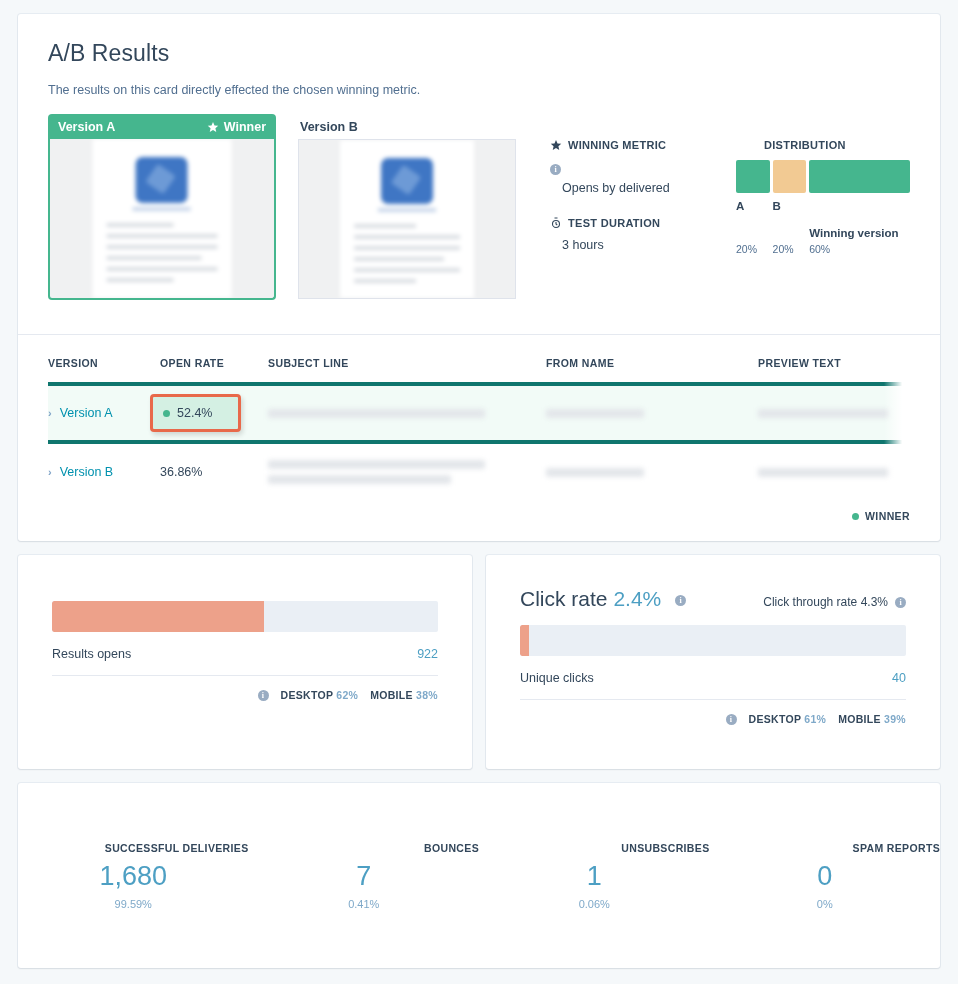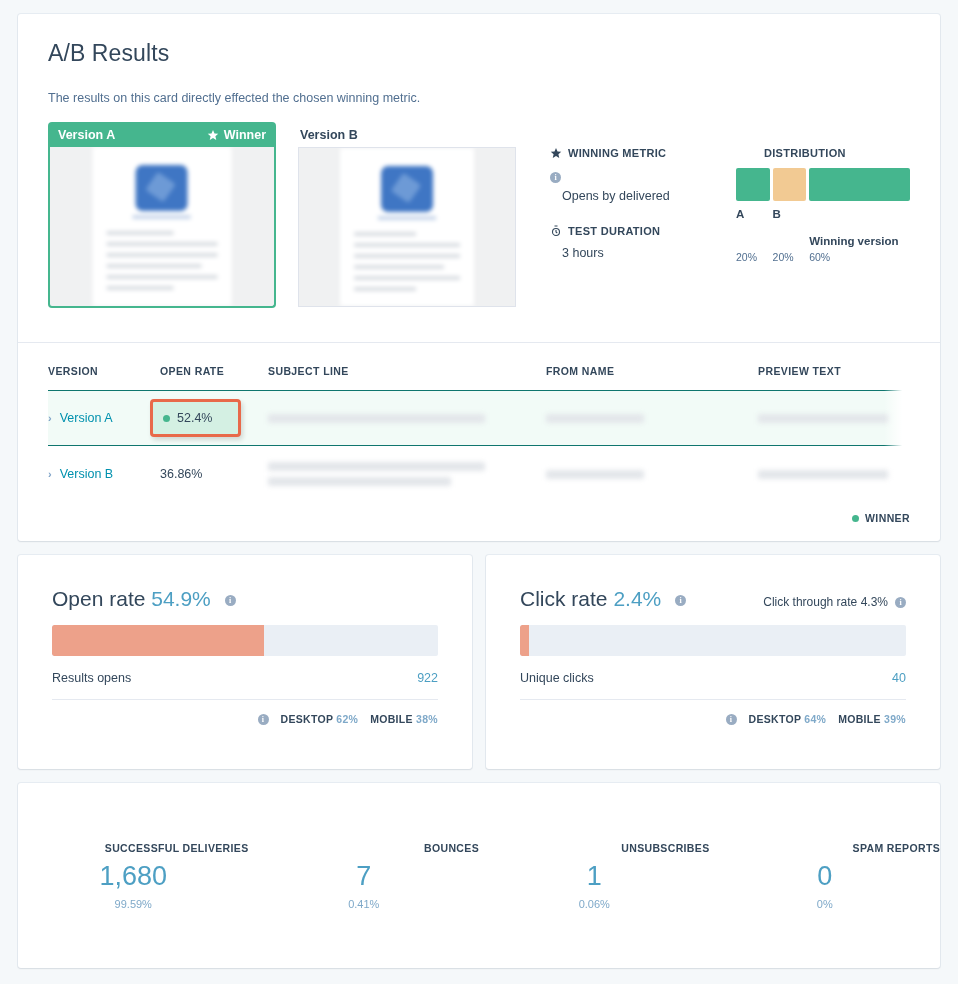--- a/index.html
+++ b/index.html
@@ -19,21 +19,21 @@
   .card {
     background: #ffffff;
     border-radius: 3px;
     box-shadow: 0 1px 2px rgba(0,0,0,0.07), 0 0 0 1px rgba(203,214,226,0.35);
   }
 
   
   #ab-card { padding: 26px 30px 0 30px; flex: 0 0 auto; height: 527px; position: relative; }
   .page-title {
     font-size: 23px; color: #33475b; font-weight: 400;
-    letter-spacing: .1px; margin-bottom: 24px;
+    letter-spacing: .1px; margin-bottom: 16px;
   }
   .subtitle { font-size: 12.5px; color: #516f90; margin-bottom: 17px; }
 
   .ab-top { display: flex; }
 
   .ver-col { width: 228px; margin-right: 22px; }
   .ver-col.b { width: 218px; }
 
   .ver-head {
     height: 25px; display: flex; align-items: center;
@@ -96,21 +96,21 @@
 
   
   .tbl-sep { border-top: 1px solid #e5e9f0; margin: 34px -30px 0 -30px; }
   .tbl-wrap { margin: 0 -30px; padding: 0 30px; position: relative; overflow: hidden; }
   .tbl { width: 100%; border-collapse: collapse; table-layout: fixed; }
   .tbl th {
     font-size: 10.5px; color: #33475b; font-weight: bold; letter-spacing: .4px;
     text-align: left; padding: 22px 0 13px 0; white-space: nowrap;
   }
   .tbl td { padding: 16px 0; font-size: 12.5px; color: #33475b; vertical-align: middle; }
-  .tbl tbody tr { border-top: 1px solid #0f766e; }
+  .tbl tbody tr { border-top: 4px solid #0f766e; }
   .tbl tbody tr.win-row { background: #f2fbf7; }
   .c-ver { width: 112px; }
   .c-rate { width: 108px; }
   .c-sub { width: 278px; }
   .c-from { width: 212px; }
   .c-prev { width: auto; }
   .chev { color: #7fa3c7; font-size: 11px; margin-right: 8px; font-weight: bold;}
   .vlink { color: #0091ae; }
   .rate-box {
     display: inline-flex; align-items: center; gap: 7px;
@@ -306,27 +306,20 @@
     </div>
     <div class="winner-foot">
       <span class="dot-g"></span>
       <span>WINNER</span>
     </div>
   </div>
 
   <div class="rate-row">
 
     <div class="card rate-card">
-      <div class="rate-head">
-        <div class="rate-title">
-          <span>Open rate</span>
-          <span class="rate-num">54.9%</span>
-          <span class="info-dot rate-i">i</span>
-        </div>
-      </div>
       <div class="bar-track">
         <div class="bar-fill" id="open-bar" style="width: 54.9%;"></div>
       </div>
       <div class="uline">
         <span>Results opens</span>
         <span class="uval">922</span>
       </div>
       <div class="dsep"></div>
       <div class="devices">
         <span class="info-dot">i</span>
@@ -350,21 +343,21 @@
       <div class="bar-track">
         <div class="bar-fill" id="click-bar" style="width: 2.4%;"></div>
       </div>
       <div class="uline">
         <span>Unique clicks</span>
         <span class="uval">40</span>
       </div>
       <div class="dsep"></div>
       <div class="devices">
         <span class="info-dot">i</span>
-        <span><span>DESKTOP</span> <span class="pct">64%</span></span>
+        <span><span>DESKTOP</span> <span class="pct">61%</span></span>
         <span><span>MOBILE</span> <span class="pct">39%</span></span>
       </div>
     </div>
 
   </div>
 
   <div class="card" id="stats-card">
     <div class="stats-row" id="stats-row">
         <div class="stat">
           <div class="stat-label">SUCCESSFUL DELIVERIES</div>

